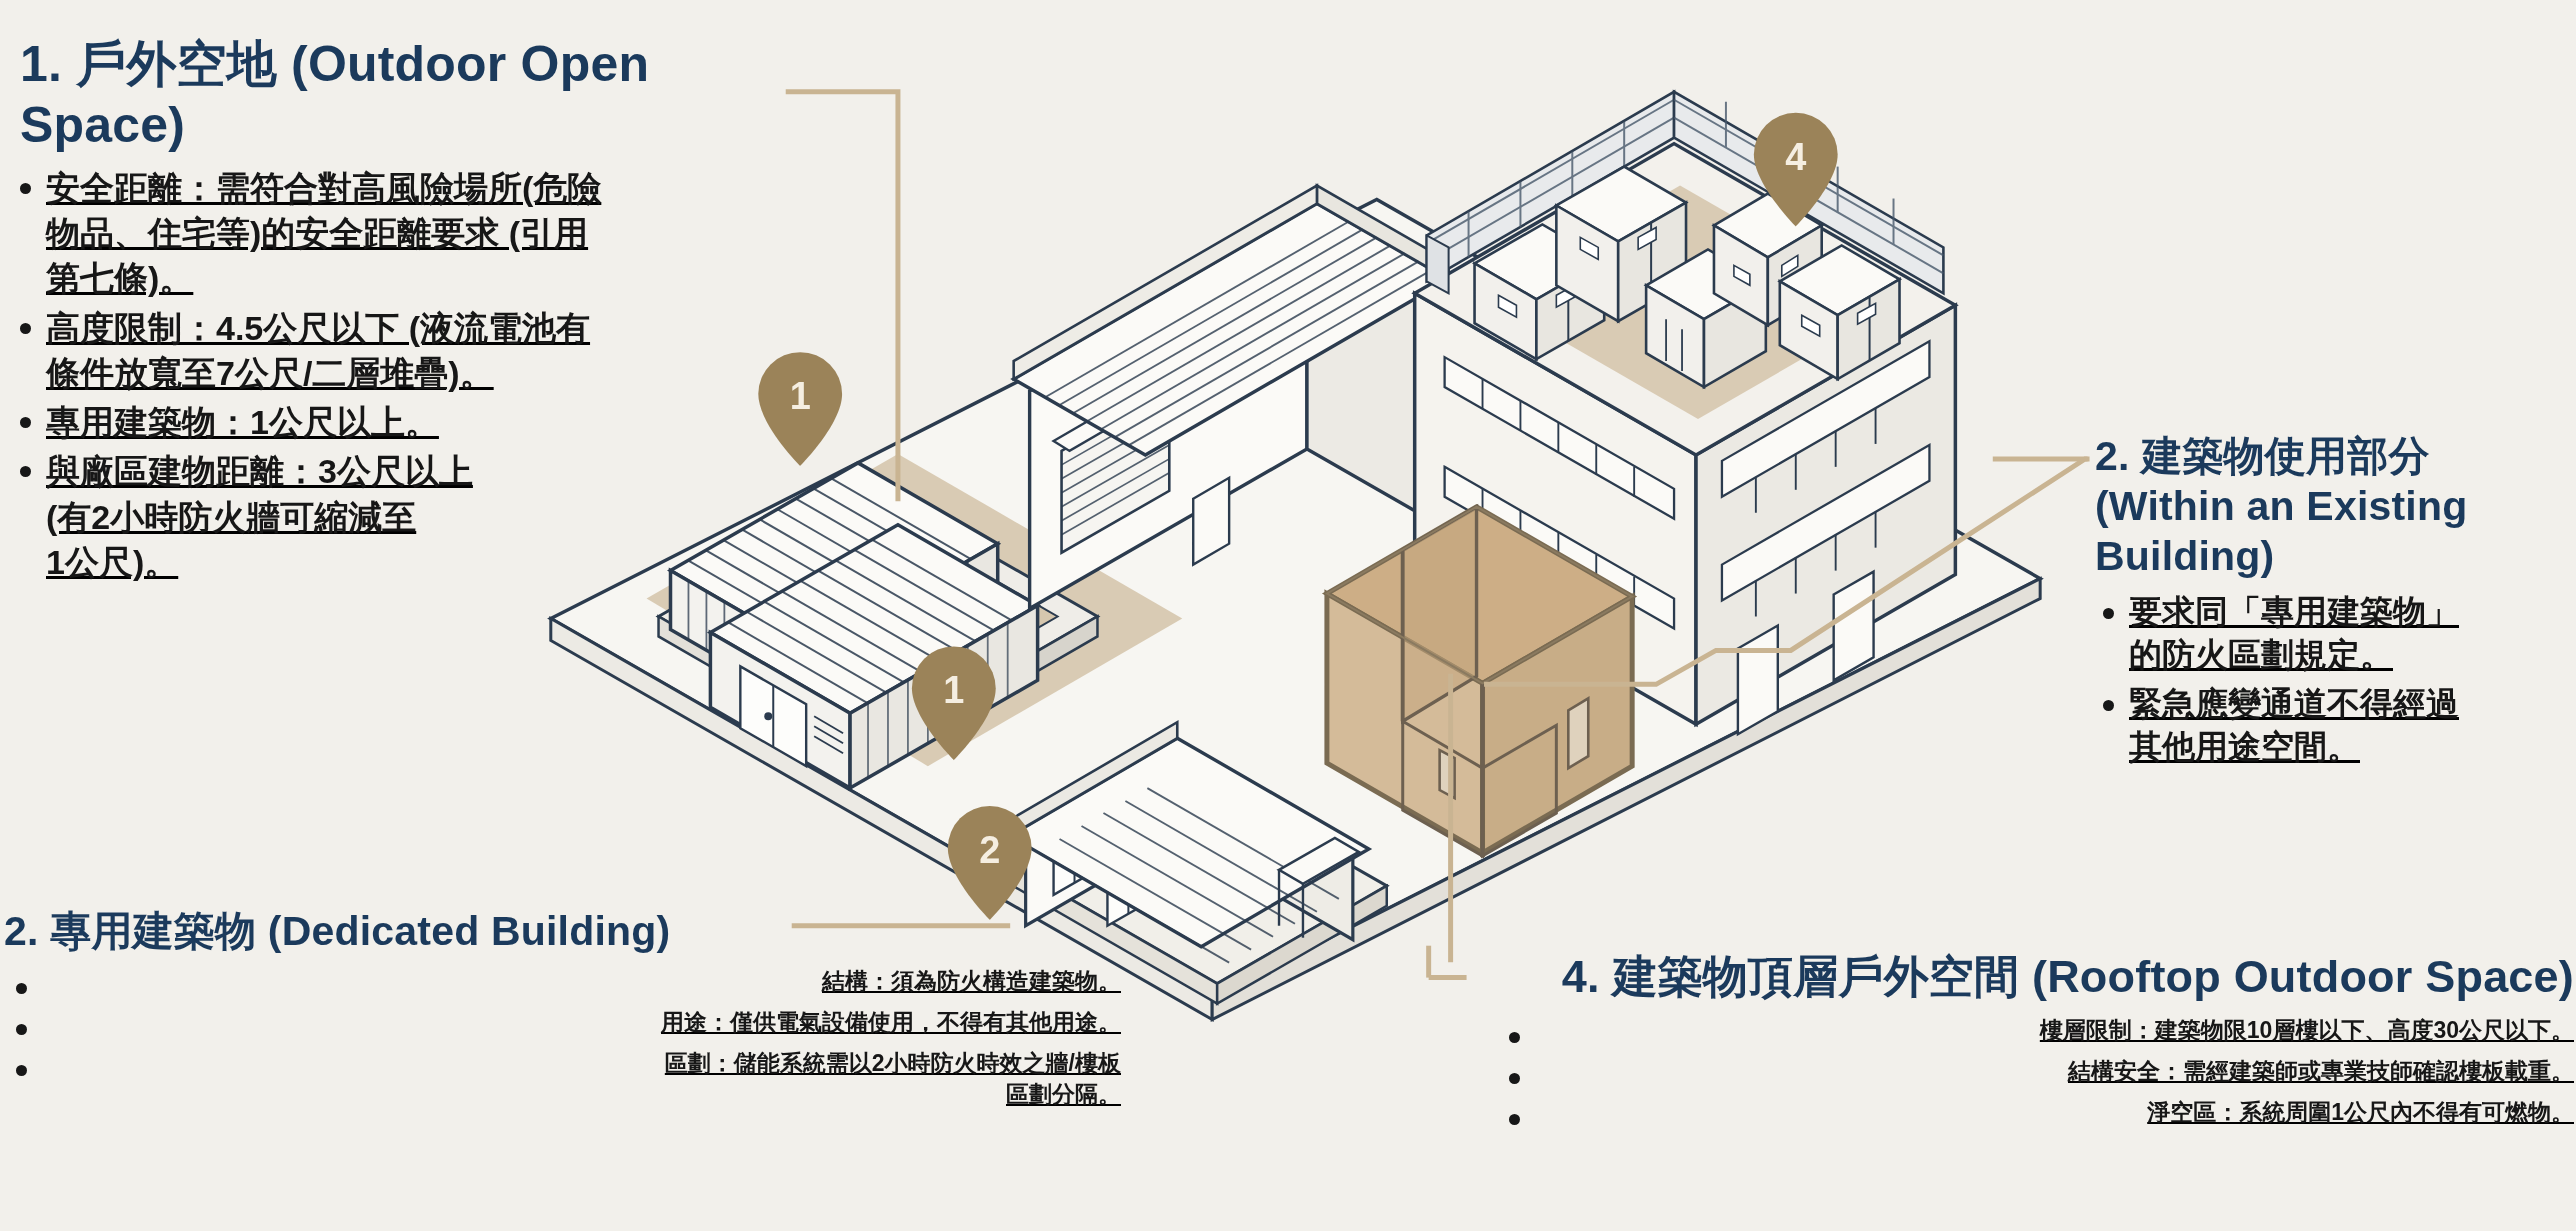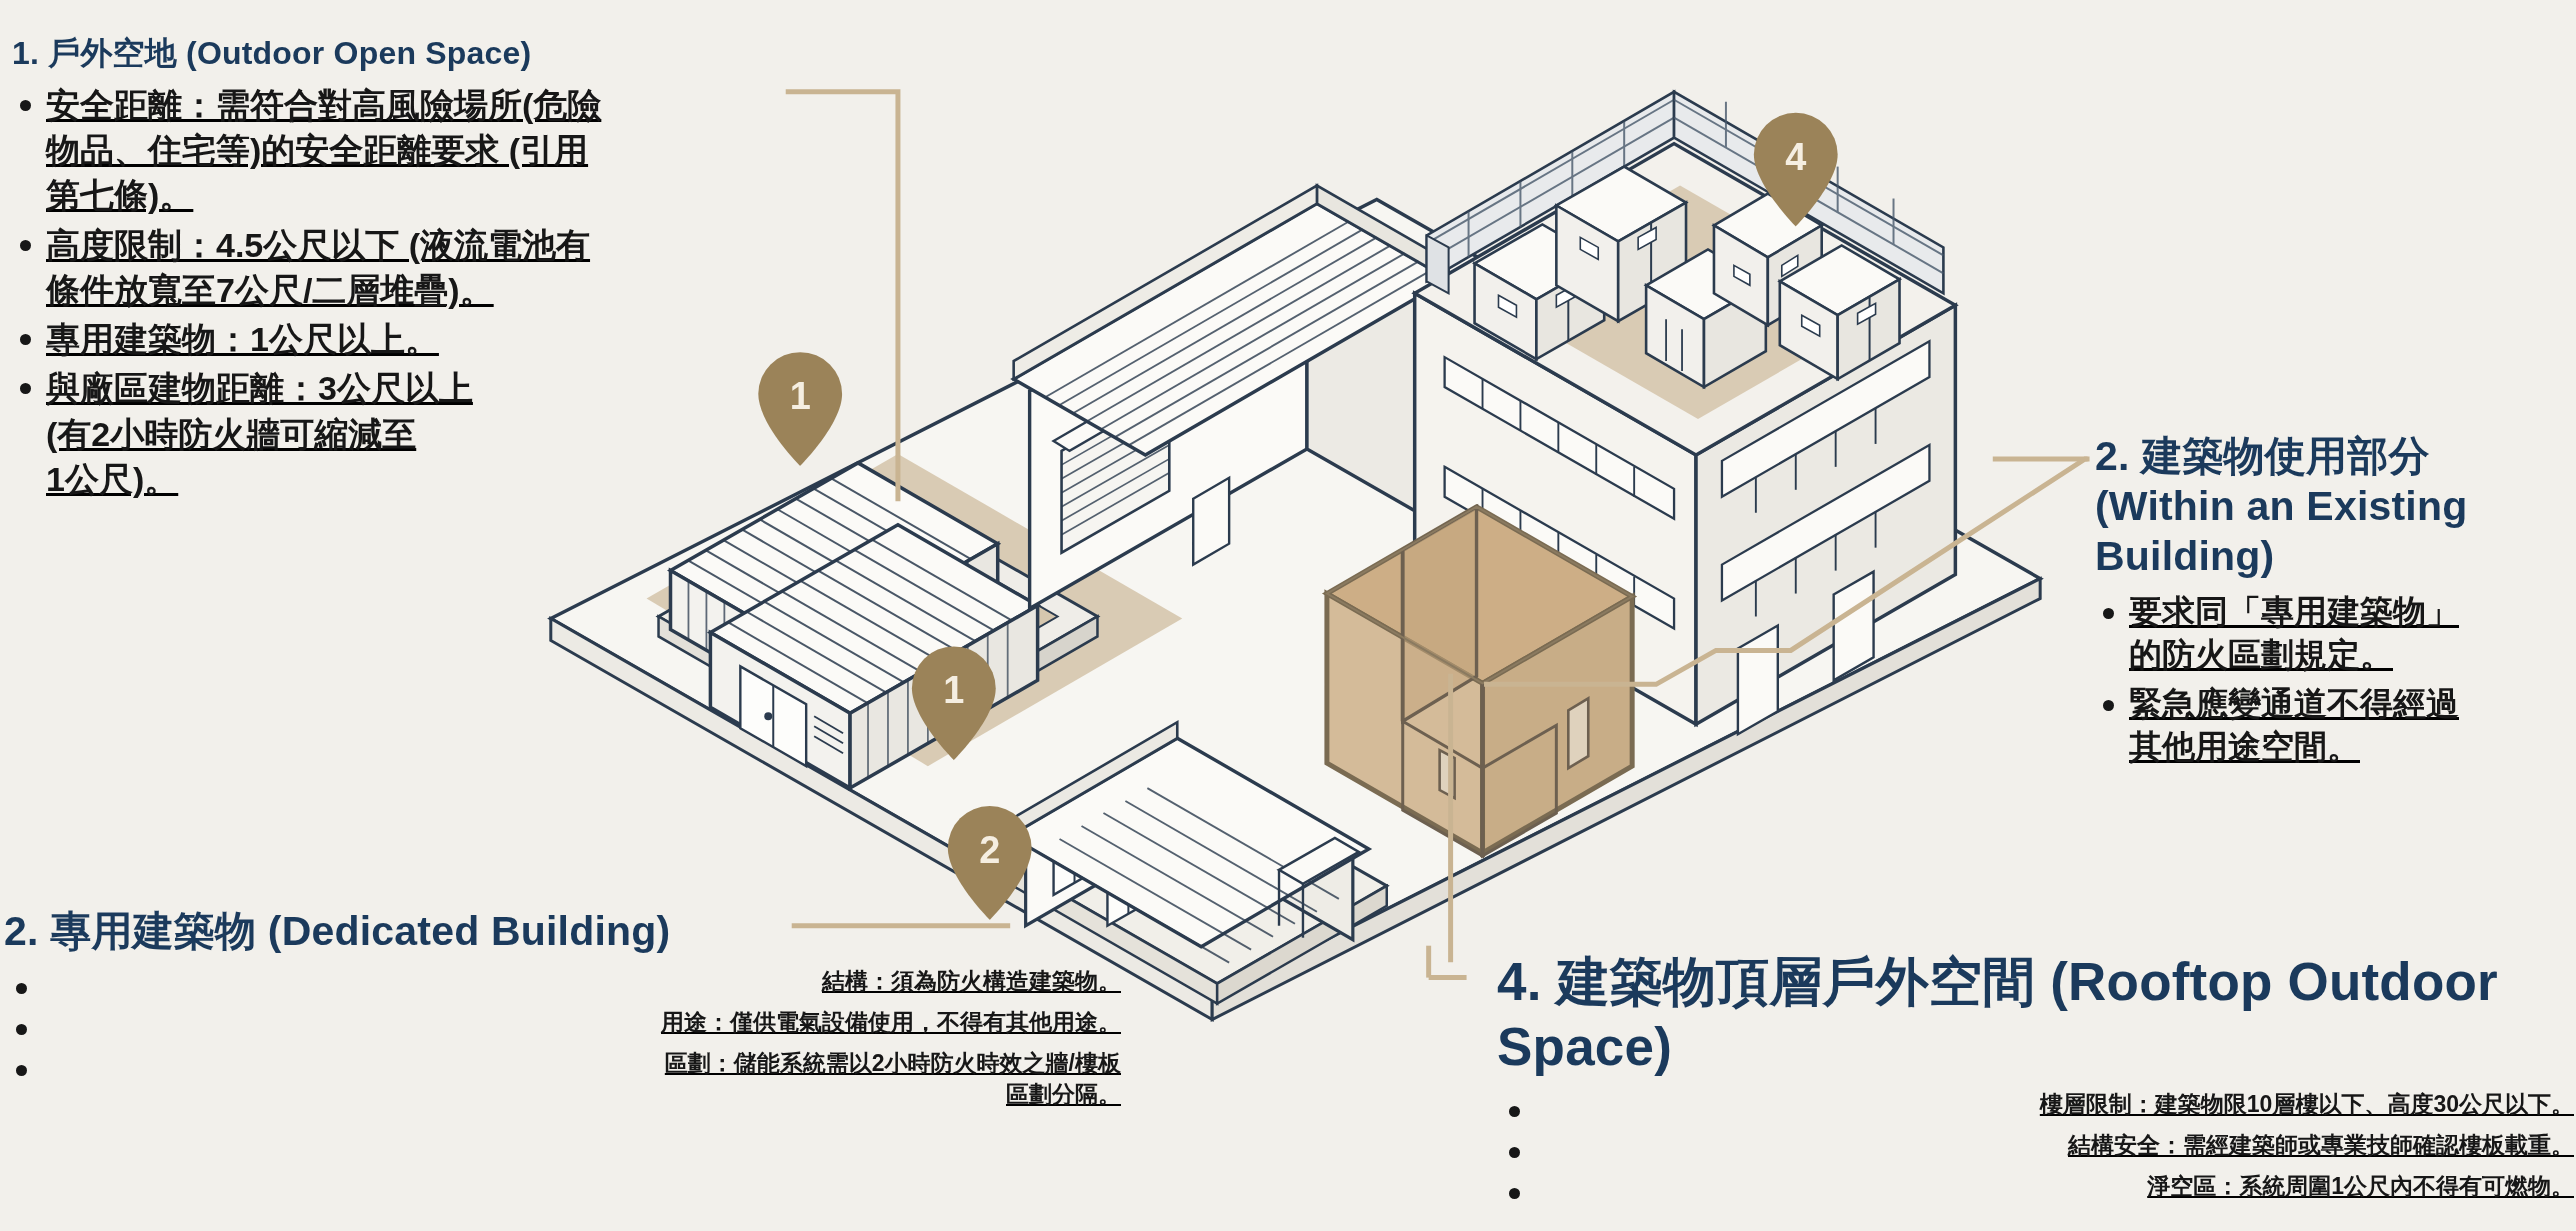--- a/index.html
+++ b/index.html
@@ -40,24 +40,24 @@
   }
   ul.bl.indent li{padding-left:40px;}
   ul.bl.indent li:before{left:12px;}
 
   
   #b1{left:12px;top:34px;width:639px;}
   #b2{left:4px;top:906px;width:1117px;}
   #b3{left:2095px;top:431px;width:469px;}
   #b4{left:1497px;top:950px;width:1077px;}
 
-  #b1 .head{font-size:32px;}
+  #b1 .head{font-size:50px;margin-left:8px;}
   #b2 .head{font-size:41px;}
   #b3 .head{font-size:41px;line-height:1.22;}
-  #b4 .head{font-size:53px;}
+  #b4 .head{font-size:45px;text-align:right;}
 
   #b2 ul.bl li, #b4 ul.bl li{font-size:23px;line-height:1.35;margin-bottom:10px;text-align:right;}
   #b3 ul.bl li{font-size:33px;line-height:1.3;margin-bottom:6px;}
 
   
   #art{position:absolute;left:0;top:0;width:2576px;height:1231px;}
 
   
   .pinnum{
     font-family:"Liberation Sans",sans-serif;

